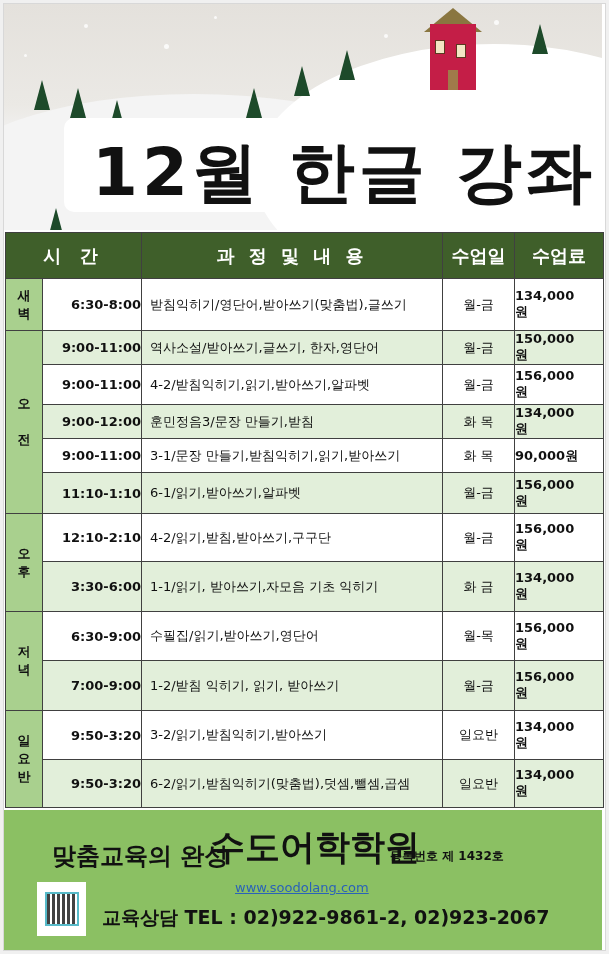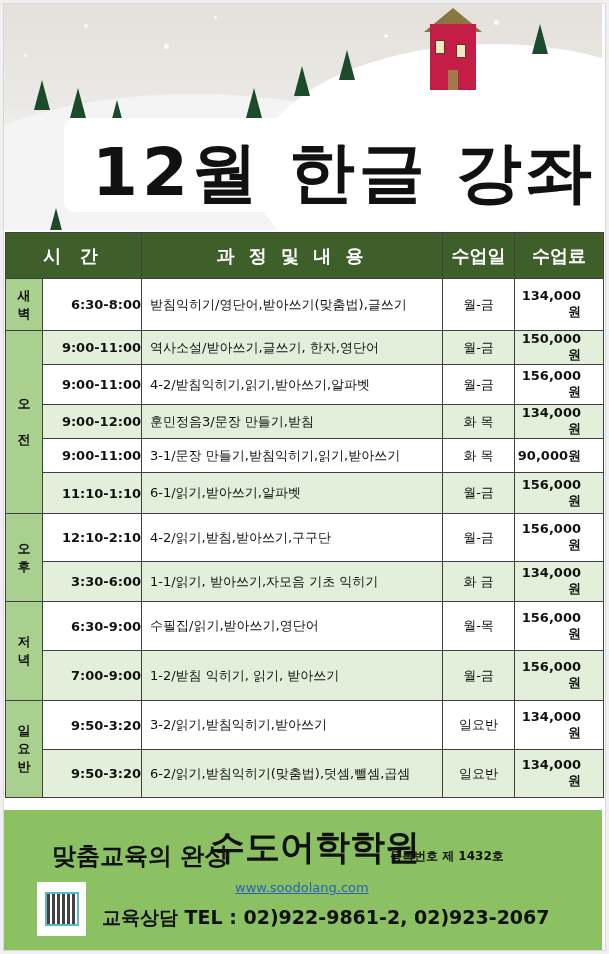--- a/index.html
+++ b/index.html
@@ -17,21 +17,21 @@
   .title { position: absolute; left: 88px; top: 124px; font-family: "DejaVu Sans", sans-serif; font-weight: bold; font-size: 66px; color: #111; letter-spacing: 4px; }
 
   table.sched { position: absolute; left: 5px; top: 232px; width: 598px; border-collapse: collapse; table-layout: fixed; }
   table.sched th, table.sched td { border: 1px solid #404040; }
   table.sched th { background: #3f5f2a; color: #fff; font-weight: bold; height: 46px; font-size: 18px; }
   table.sched td { font-size: 13px; color: #111; }
   td.period { background: #a9d08e; text-align: center; font-weight: bold; font-size: 14px; line-height: 18px; }
   td.time { text-align: right; font-weight: bold; font-size: 12px; }
   td.course { padding-left: 8px; font-size: 13.5px; }
   td.days { text-align: center; font-size: 13.5px; }
-  td.fee { text-align: right; padding-right: 22px; font-weight: bold; font-size: 12.5px; }
+  td.fee { padding-right: 22px; font-weight: bold; font-size: 12.5px; }
   tr.white td.time, tr.white td.course, tr.white td.days, tr.white td.fee { background: #ffffff; }
   tr.green td.time, tr.green td.course, tr.green td.days, tr.green td.fee { background: #e2efda; }
 
   .footer { position: absolute; left: 4px; top: 810px; width: 598px; height: 140px; background: #8bc063; }
   .slogan { position: absolute; left: 48px; top: 30px; font-size: 24px; font-weight: bold; color: #111; }
   .academy { position: absolute; left: 206px; top: 14px; font-size: 35px; font-weight: bold; color: #111; }
   .reg { position: absolute; left: 386px; top: 38px; font-size: 12px; font-weight: bold; color: #111; }
   .url { position: absolute; left: 231px; top: 70px; font-size: 13px; color: #2a62b8; text-decoration: underline; }
   .qr { position: absolute; left: 33px; top: 72px; width: 49px; height: 54px; background: #fff; display: flex; align-items: center; justify-content: center; }
   .qr-inner { width: 34px; height: 34px; border: 2px solid #3aaec0; background:
@@ -132,21 +132,21 @@
     </tr>
 
     <tr class="white" style="height:48px">
       <td class="period" rowspan="2"><span style="white-space:pre-line">오
 후</span></td>
       <td class="time">12:10-2:10</td>
       <td class="course">4-2/읽기,받침,받아쓰기,구구단</td>
       <td class="days">월-금</td>
       <td class="fee">156,000원</td>
     </tr>
-    <tr class="green" style="height:40px">
+    <tr class="green" style="height:50px">
       <td class="time">3:30-6:00</td>
       <td class="course">1-1/읽기, 받아쓰기,자모음 기초 익히기</td>
       <td class="days">화 금</td>
       <td class="fee">134,000원</td>
     </tr>
 
     <tr class="white" style="height:49px">
       <td class="period" rowspan="2"><span style="white-space:pre-line">저
 녁</span></td>
       <td class="time">6:30-9:00</td>

